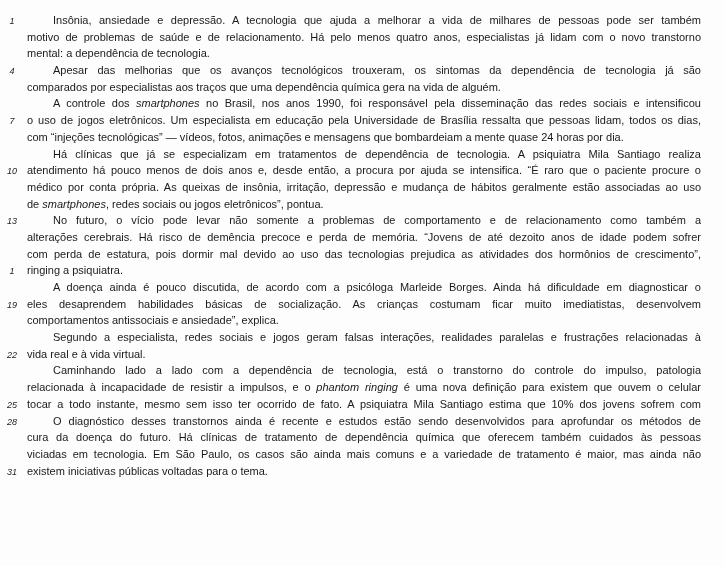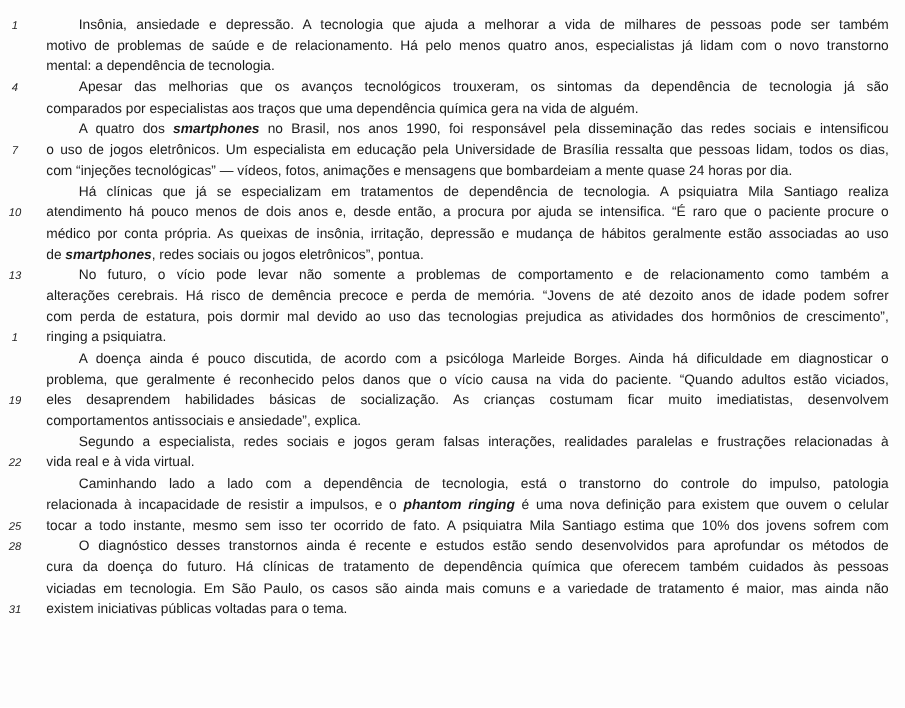--- a/index.html
+++ b/index.html
@@ -9,27 +9,27 @@
     font-family:"Liberation Sans","DejaVu Sans",sans-serif;
     color:#1a1a1a;
   }
   .text-block{position:absolute;top:12px;left:0;width:711px;}
   .line-row{display:flex;align-items:baseline;height:16.7px;}
   .line-num{
     flex:0 0 24px;text-align:center;
     font-style:italic;font-size:9px;line-height:16.7px;color:#222;
   }
   .line-text{
-    flex:0 0 674px;margin-left:13px;
+    flex:0 0 674px;margin-left:3px;
     font-size:11px;line-height:16.7px;height:16.7px;
     overflow:hidden;text-align:left;white-space:normal;
   }
   .line-text.j{text-align:justify;text-align-last:justify;text-justify:inter-word;}
   .line-text.ind{text-indent:26px;}
-  .it{font-style:italic;font-weight:bold;}
+  .it{font-style:italic;}
   .source{
     position:absolute;top:568px;right:7px;
     font-size:9.8px;font-weight:normal;color:#111;
   }
 </style>
 </head>
 <body>
 
 <div class="page">
   <div class="text-block" id="text-block">
@@ -48,21 +48,21 @@
       <div class="line-row">
         <span class="line-num">4</span>
         <div class="line-text j ind"><span>Apesar das melhorias que os avanços tecnológicos trouxeram, os sintomas da dependência de tecnologia já são</span></div>
       </div>
       <div class="line-row">
         <span class="line-num"></span>
         <div class="line-text"><span>comparados por especialistas aos traços que uma dependência química gera na vida de alguém.</span></div>
       </div>
       <div class="line-row">
         <span class="line-num"></span>
-        <div class="line-text j ind"><span>A quatro dos </span><span class="it">smartphones</span><span> no Brasil, nos anos 1990, foi responsável pela disseminação das redes sociais e intensificou</span></div>
+        <div class="line-text j ind"><span>A controle dos </span><span class="it">smartphones</span><span> no Brasil, nos anos 1990, foi responsável pela disseminação das redes sociais e intensificou</span></div>
       </div>
       <div class="line-row">
         <span class="line-num">7</span>
         <div class="line-text j"><span>o uso de jogos eletrônicos. Um especialista em educação pela Universidade de Brasília ressalta que pessoas lidam, todos os dias,</span></div>
       </div>
       <div class="line-row">
         <span class="line-num"></span>
         <div class="line-text"><span>com “injeções tecnológicas” — vídeos, fotos, animações e mensagens que bombardeiam a mente quase 24 horas por dia.</span></div>
       </div>
       <div class="line-row">
@@ -93,24 +93,20 @@
         <span class="line-num"></span>
         <div class="line-text j"><span>com perda de estatura, pois dormir mal devido ao uso das tecnologias prejudica as atividades dos hormônios de crescimento”,</span></div>
       </div>
       <div class="line-row">
         <span class="line-num">1</span>
         <div class="line-text"><span>ringing a psiquiatra.</span></div>
       </div>
       <div class="line-row">
         <span class="line-num"></span>
         <div class="line-text j ind"><span>A doença ainda é pouco discutida, de acordo com a psicóloga Marleide Borges. Ainda há dificuldade em diagnosticar o</span></div>
-      </div>
-      <div class="line-row">
-        <span class="line-num"></span>
-        <div class="line-text j"><span>problema, que geralmente é reconhecido pelos danos que o vício causa na vida do paciente. “Quando adultos estão viciados,</span></div>
       </div>
       <div class="line-row">
         <span class="line-num">19</span>
         <div class="line-text j"><span>eles desaprendem habilidades básicas de socialização. As crianças costumam ficar muito imediatistas, desenvolvem</span></div>
       </div>
       <div class="line-row">
         <span class="line-num"></span>
         <div class="line-text"><span>comportamentos antissociais e ansiedade”, explica.</span></div>
       </div>
       <div class="line-row">

